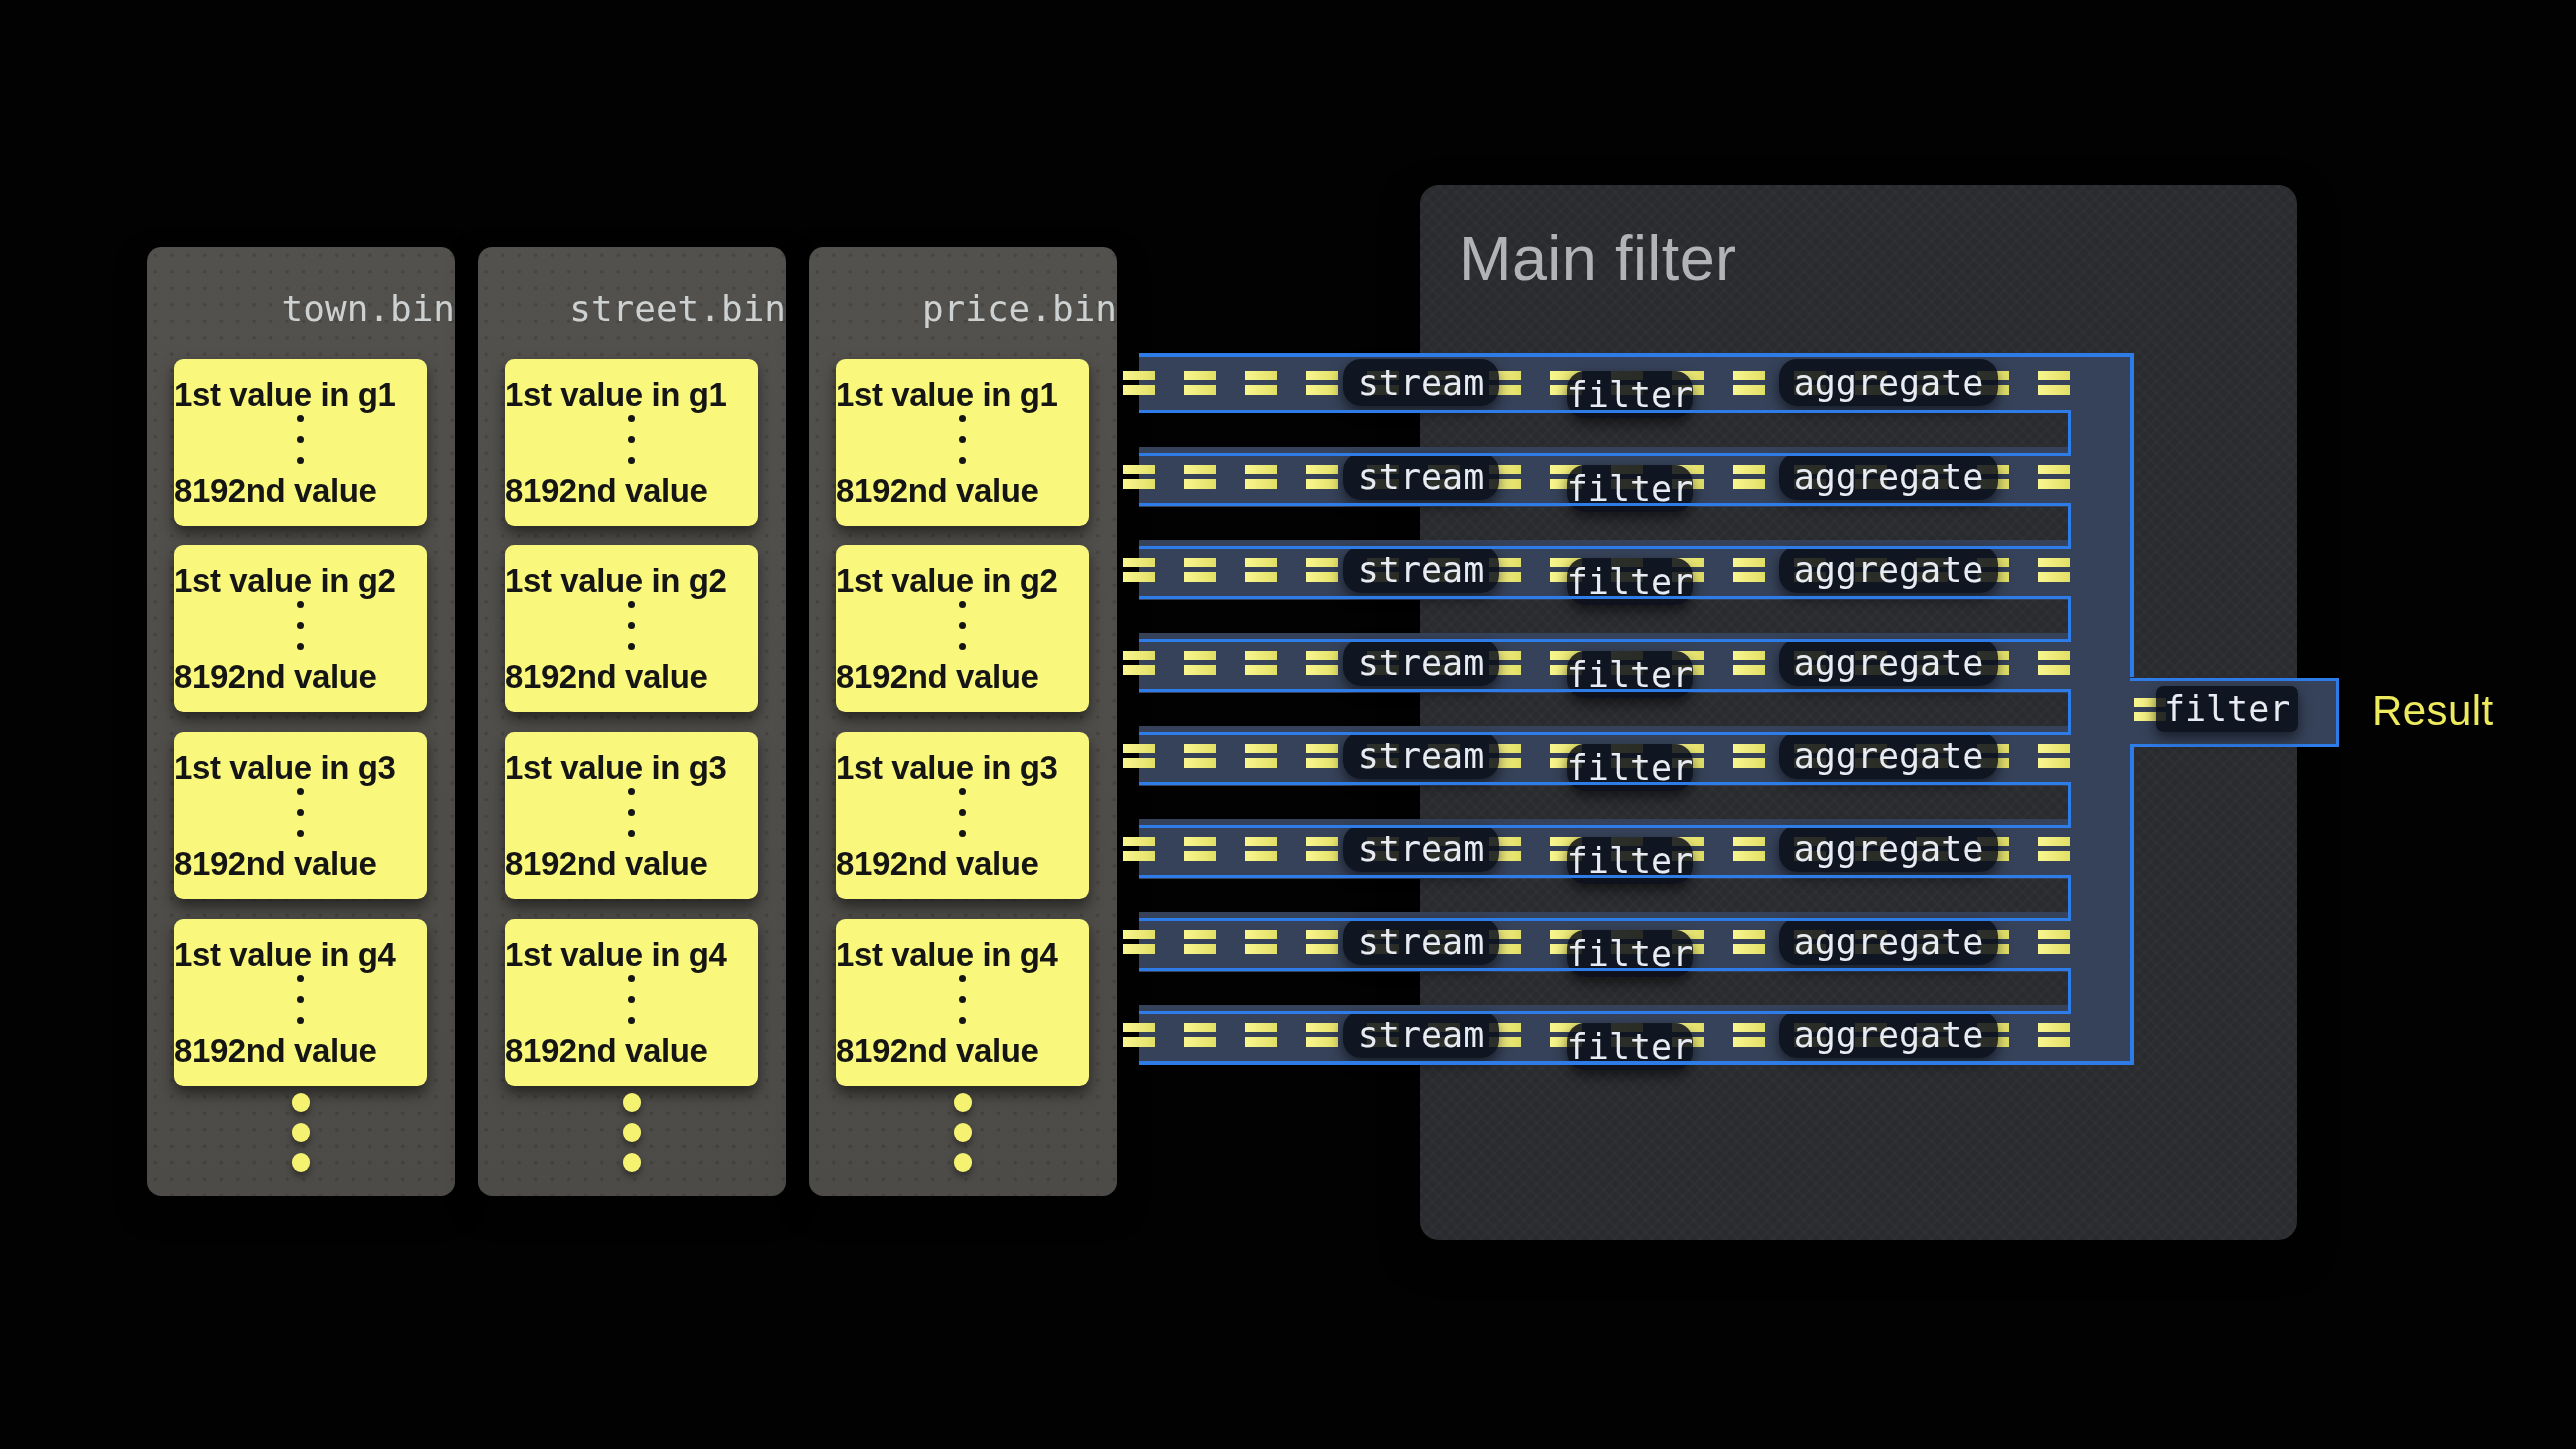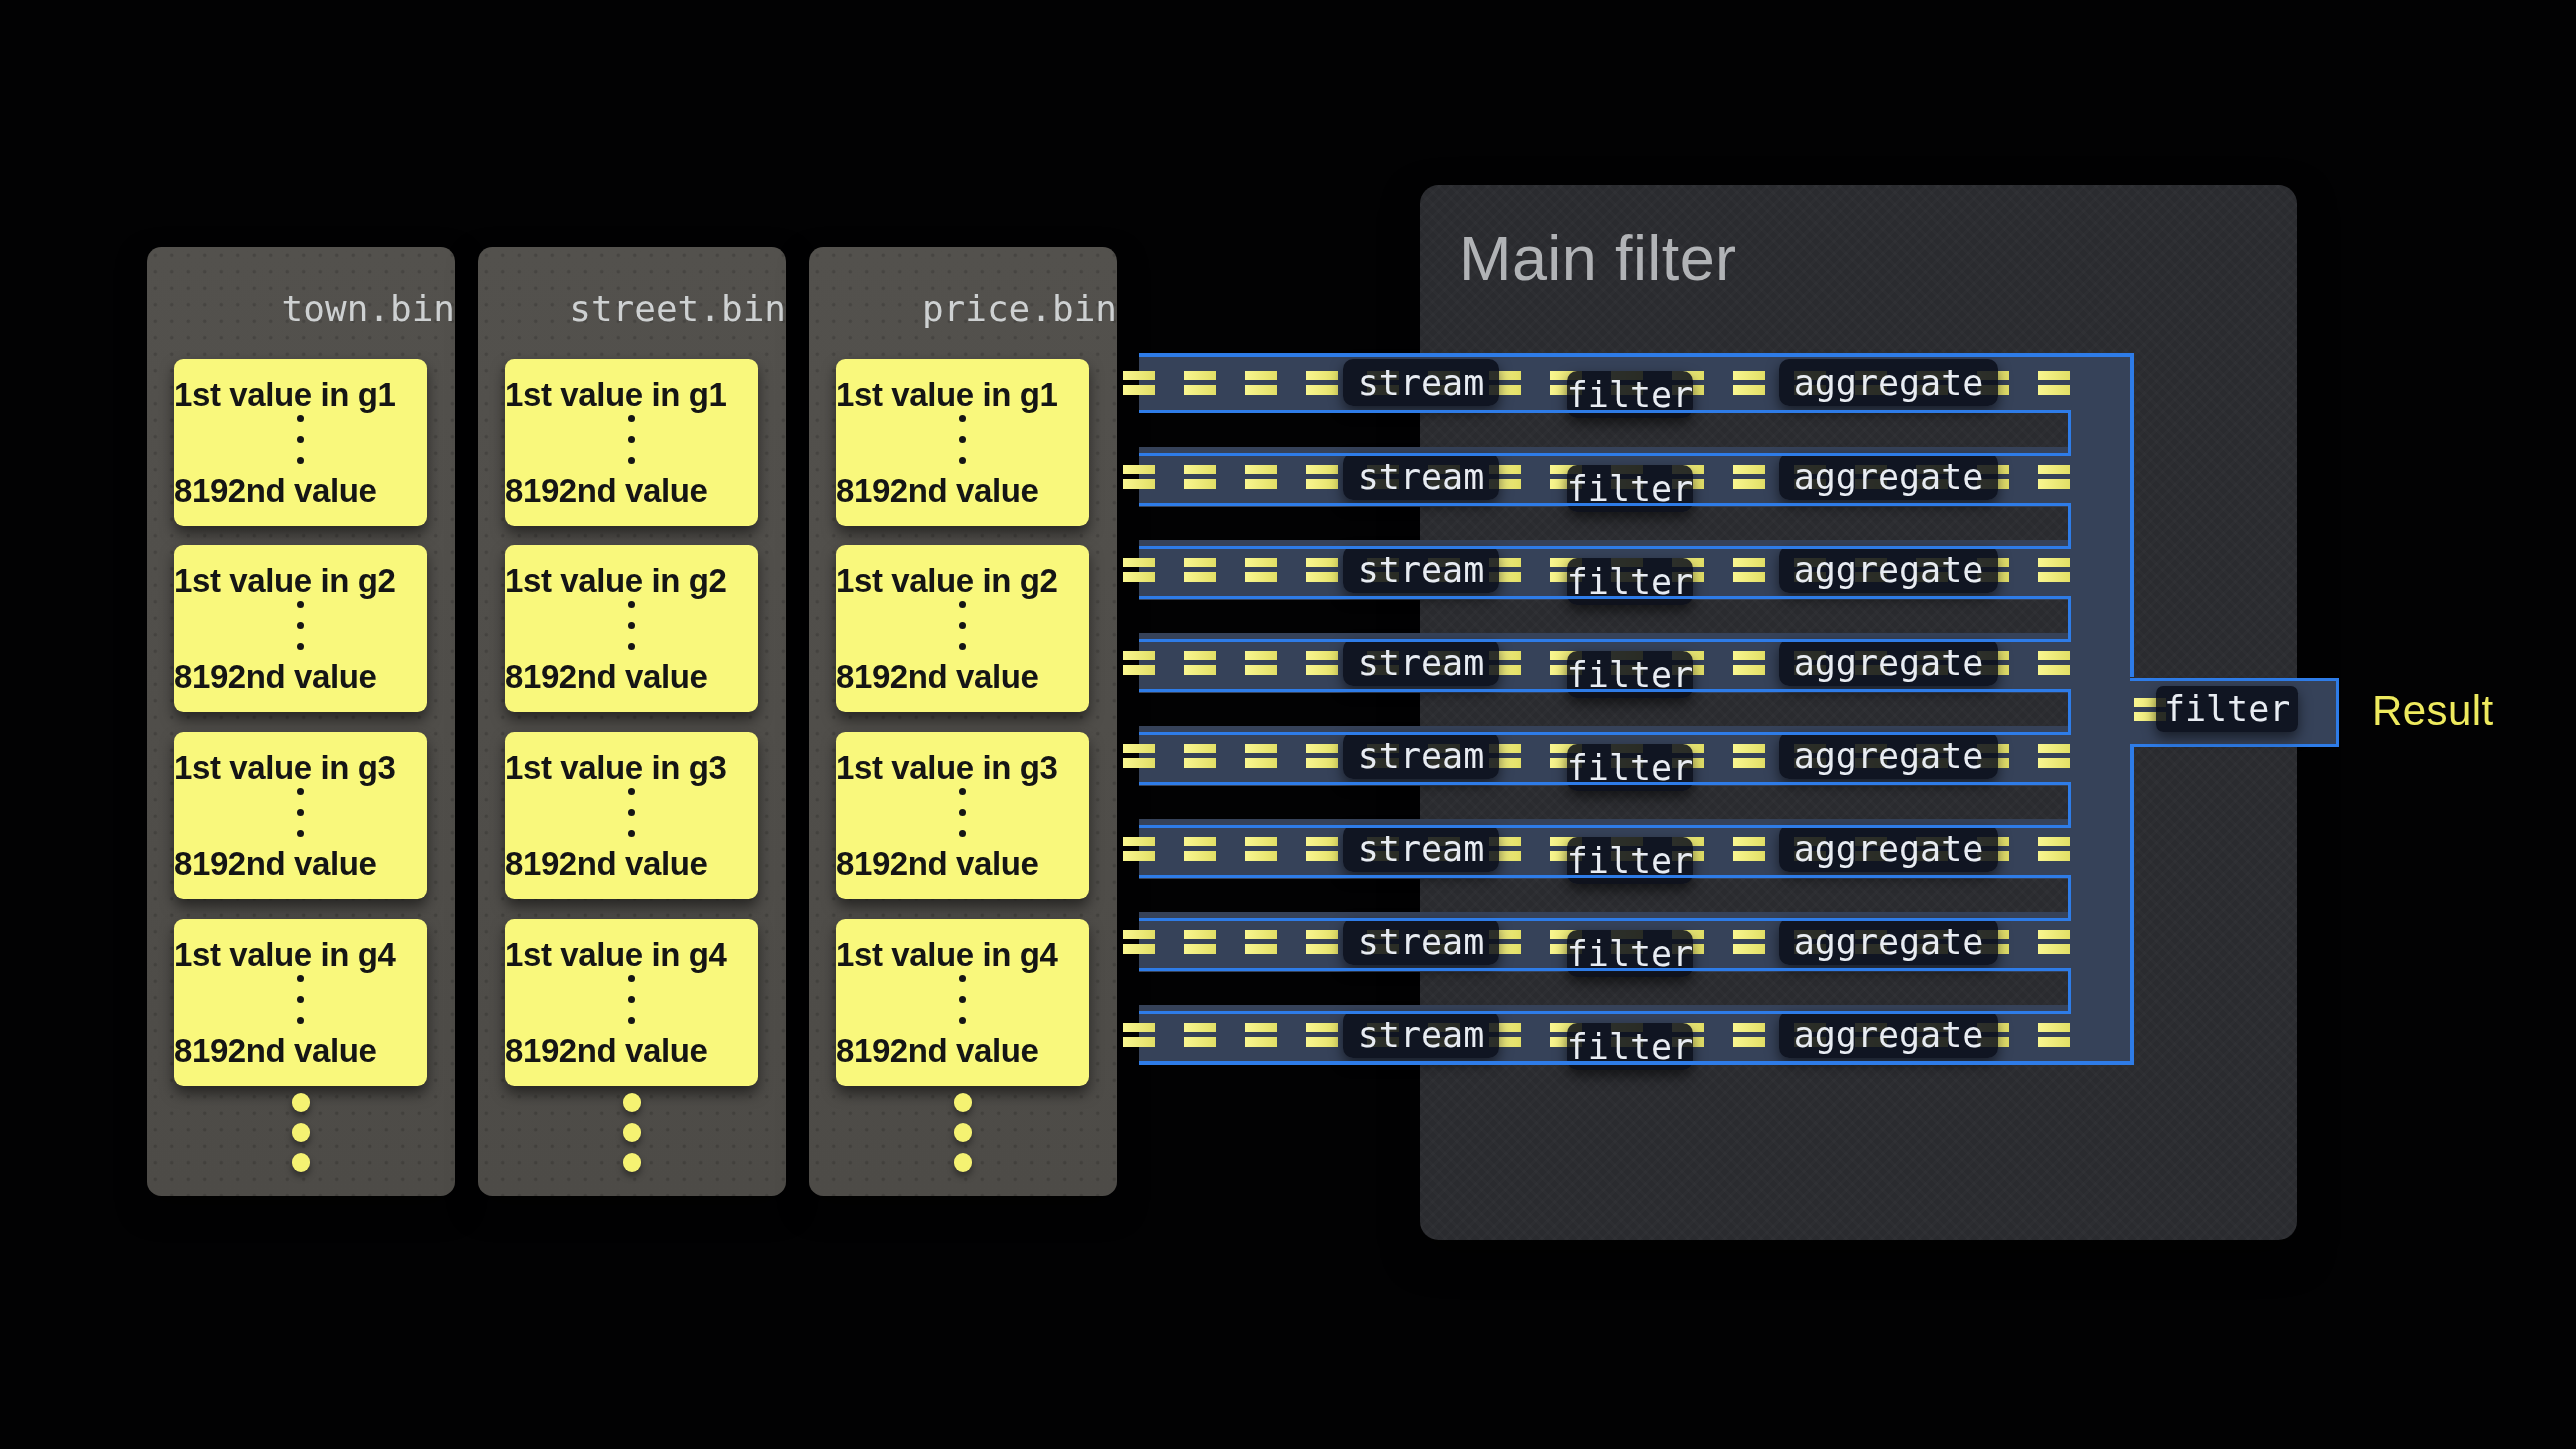--- a/index.html
+++ b/index.html
@@ -47,21 +47,21 @@
     letter-spacing:0.4px;color:var(--mem-text);}
 
   
   #pipes{position:absolute;left:0;top:0;width:2576px;height:1449px;}
   .navy{background:var(--navy);}
   #spine{position:absolute;left:2068px;top:353px;width:62px;height:711px;}
   .band{position:absolute;left:1139px;width:991px;height:60px;}
   .dashes{position:absolute;left:-15.7px;top:18px;display:flex;gap:29px;}
   .dash{display:flex;flex-direction:column;gap:5px;}
   .dash i{display:block;width:32px;height:9.3px;background:linear-gradient(90deg,var(--dash1),var(--dash2));}
-  .stage-box{position:absolute;top:6.4px;height:47px;border-radius:10px;background:var(--boxbg);
+  .stage-box{position:absolute;top:6.4px;height:47px;border-radius:18px;background:var(--boxbg);
     display:flex;align-items:center;justify-content:center;
     font-family:"DejaVu Sans Mono", monospace;font-size:35px;color:var(--boxtext);
     box-shadow:0 5.7px 13px rgba(0,0,0,0.55);}
   .stage-stream{left:204px;width:156px;}
   .stage-filter{left:428px;width:126px;margin-top:12px;}
   .stage-aggregate{left:640px;width:219px;}
   .cutout{position:absolute;left:1139px;width:929px;height:40px;
     border:3.6px solid var(--blue);border-left:none;background:transparent;}
   .bline{position:absolute;background:var(--blue);}
   #channel{position:absolute;left:2130px;top:678px;width:206px;height:63px;

